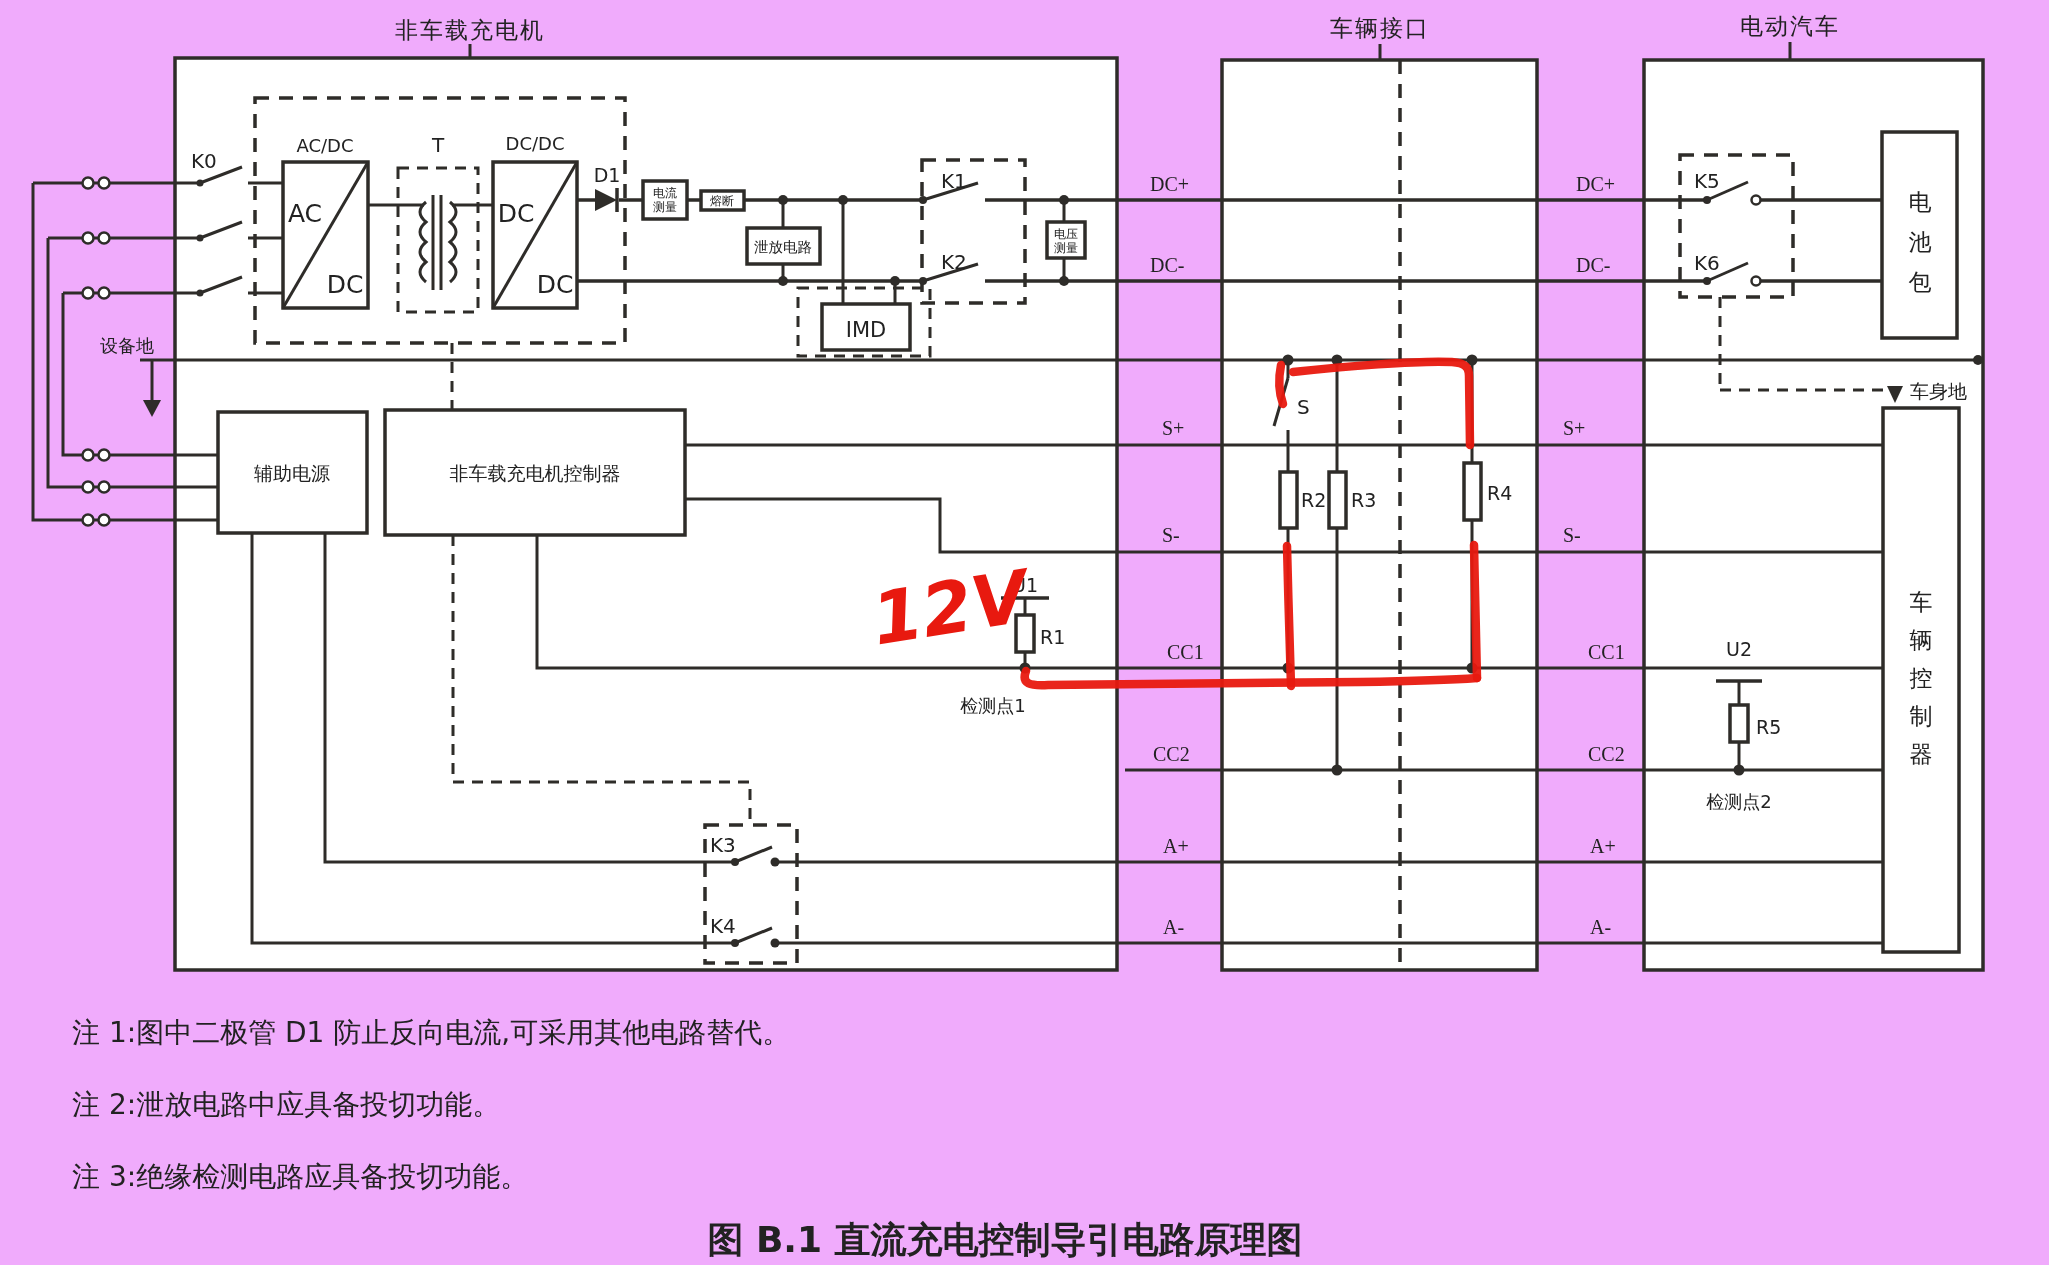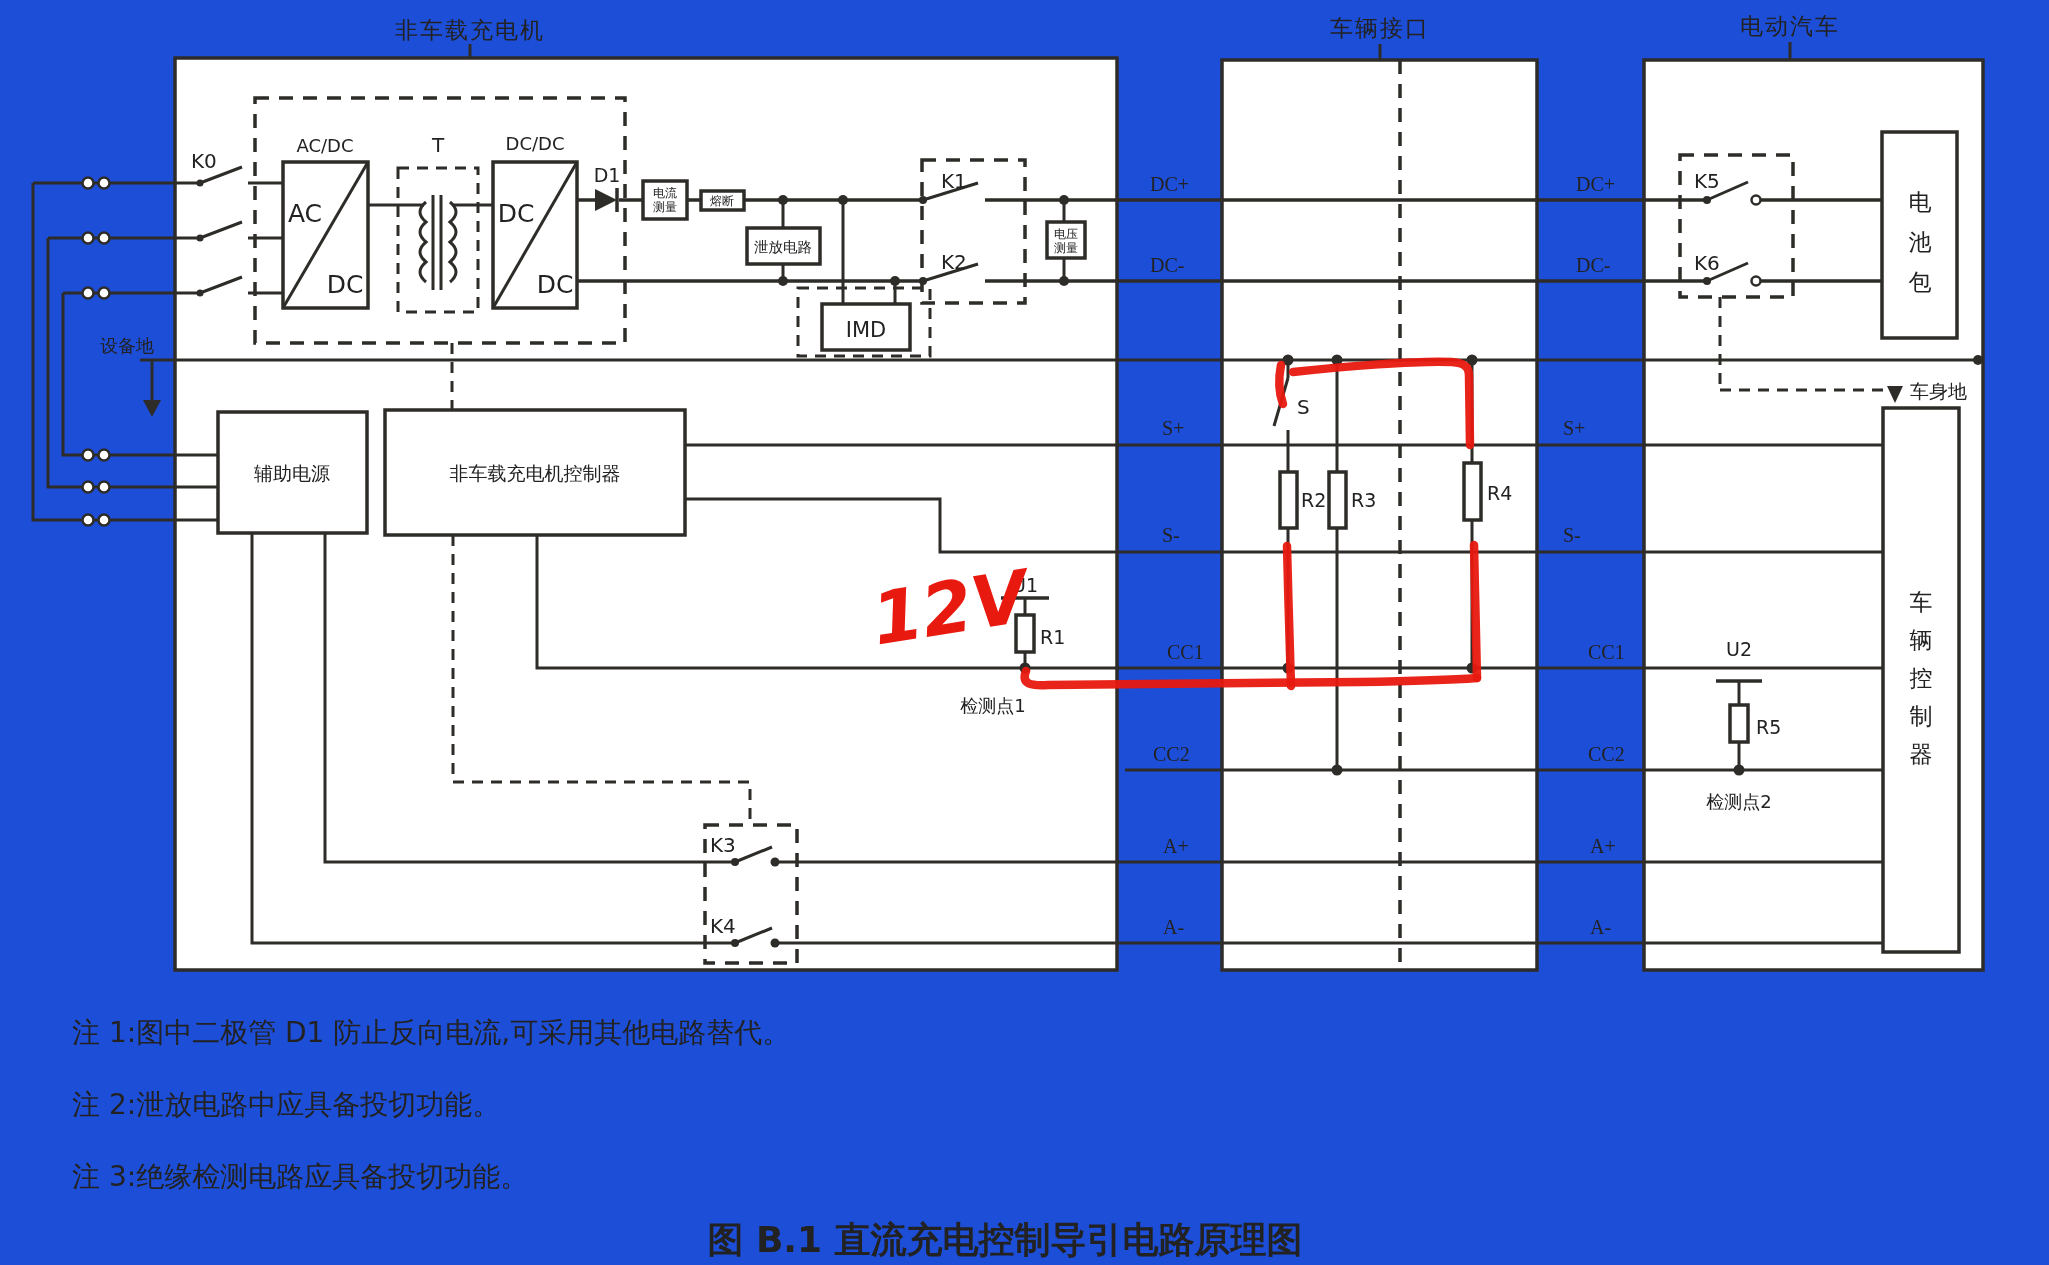--- a/index.html
+++ b/index.html
@@ -1,16 +1,16 @@
 <!DOCTYPE html>
 <html><head>
 <meta charset="utf-8">
 <style>
   html,body{margin:0;padding:0;background:#fff;}
-  .stage{width:2049px;height:1265px;background:#1d4ed8;position:relative;font-family:"DejaVu Sans",sans-serif;}
+  .stage{width:2049px;height:1265px;background:#f0abfc;position:relative;font-family:"DejaVu Sans",sans-serif;}
   svg{display:block;}
   .w{stroke:#2e2c29;stroke-width:3;fill:none;}
   .w2{stroke:#2e2c29;stroke-width:3.5;fill:none;}
   .bx{fill:#fff;stroke:#2e2c29;stroke-width:3.5;}
   .dash{fill:none;stroke:#2e2c29;stroke-width:3.5;stroke-dasharray:14 10;}
   .dash2{fill:none;stroke:#2e2c29;stroke-width:3;stroke-dasharray:11 8;}
   .dot{fill:#2e2c29;stroke:none;}
   .oc{fill:#fff;stroke:#2e2c29;stroke-width:2.5;}
   .txt{fill:#222;stroke:none;font-family:"DejaVu Sans",sans-serif;}
   .ser{fill:#222;stroke:none;font-family:"Liberation Serif","DejaVu Serif",serif;}

